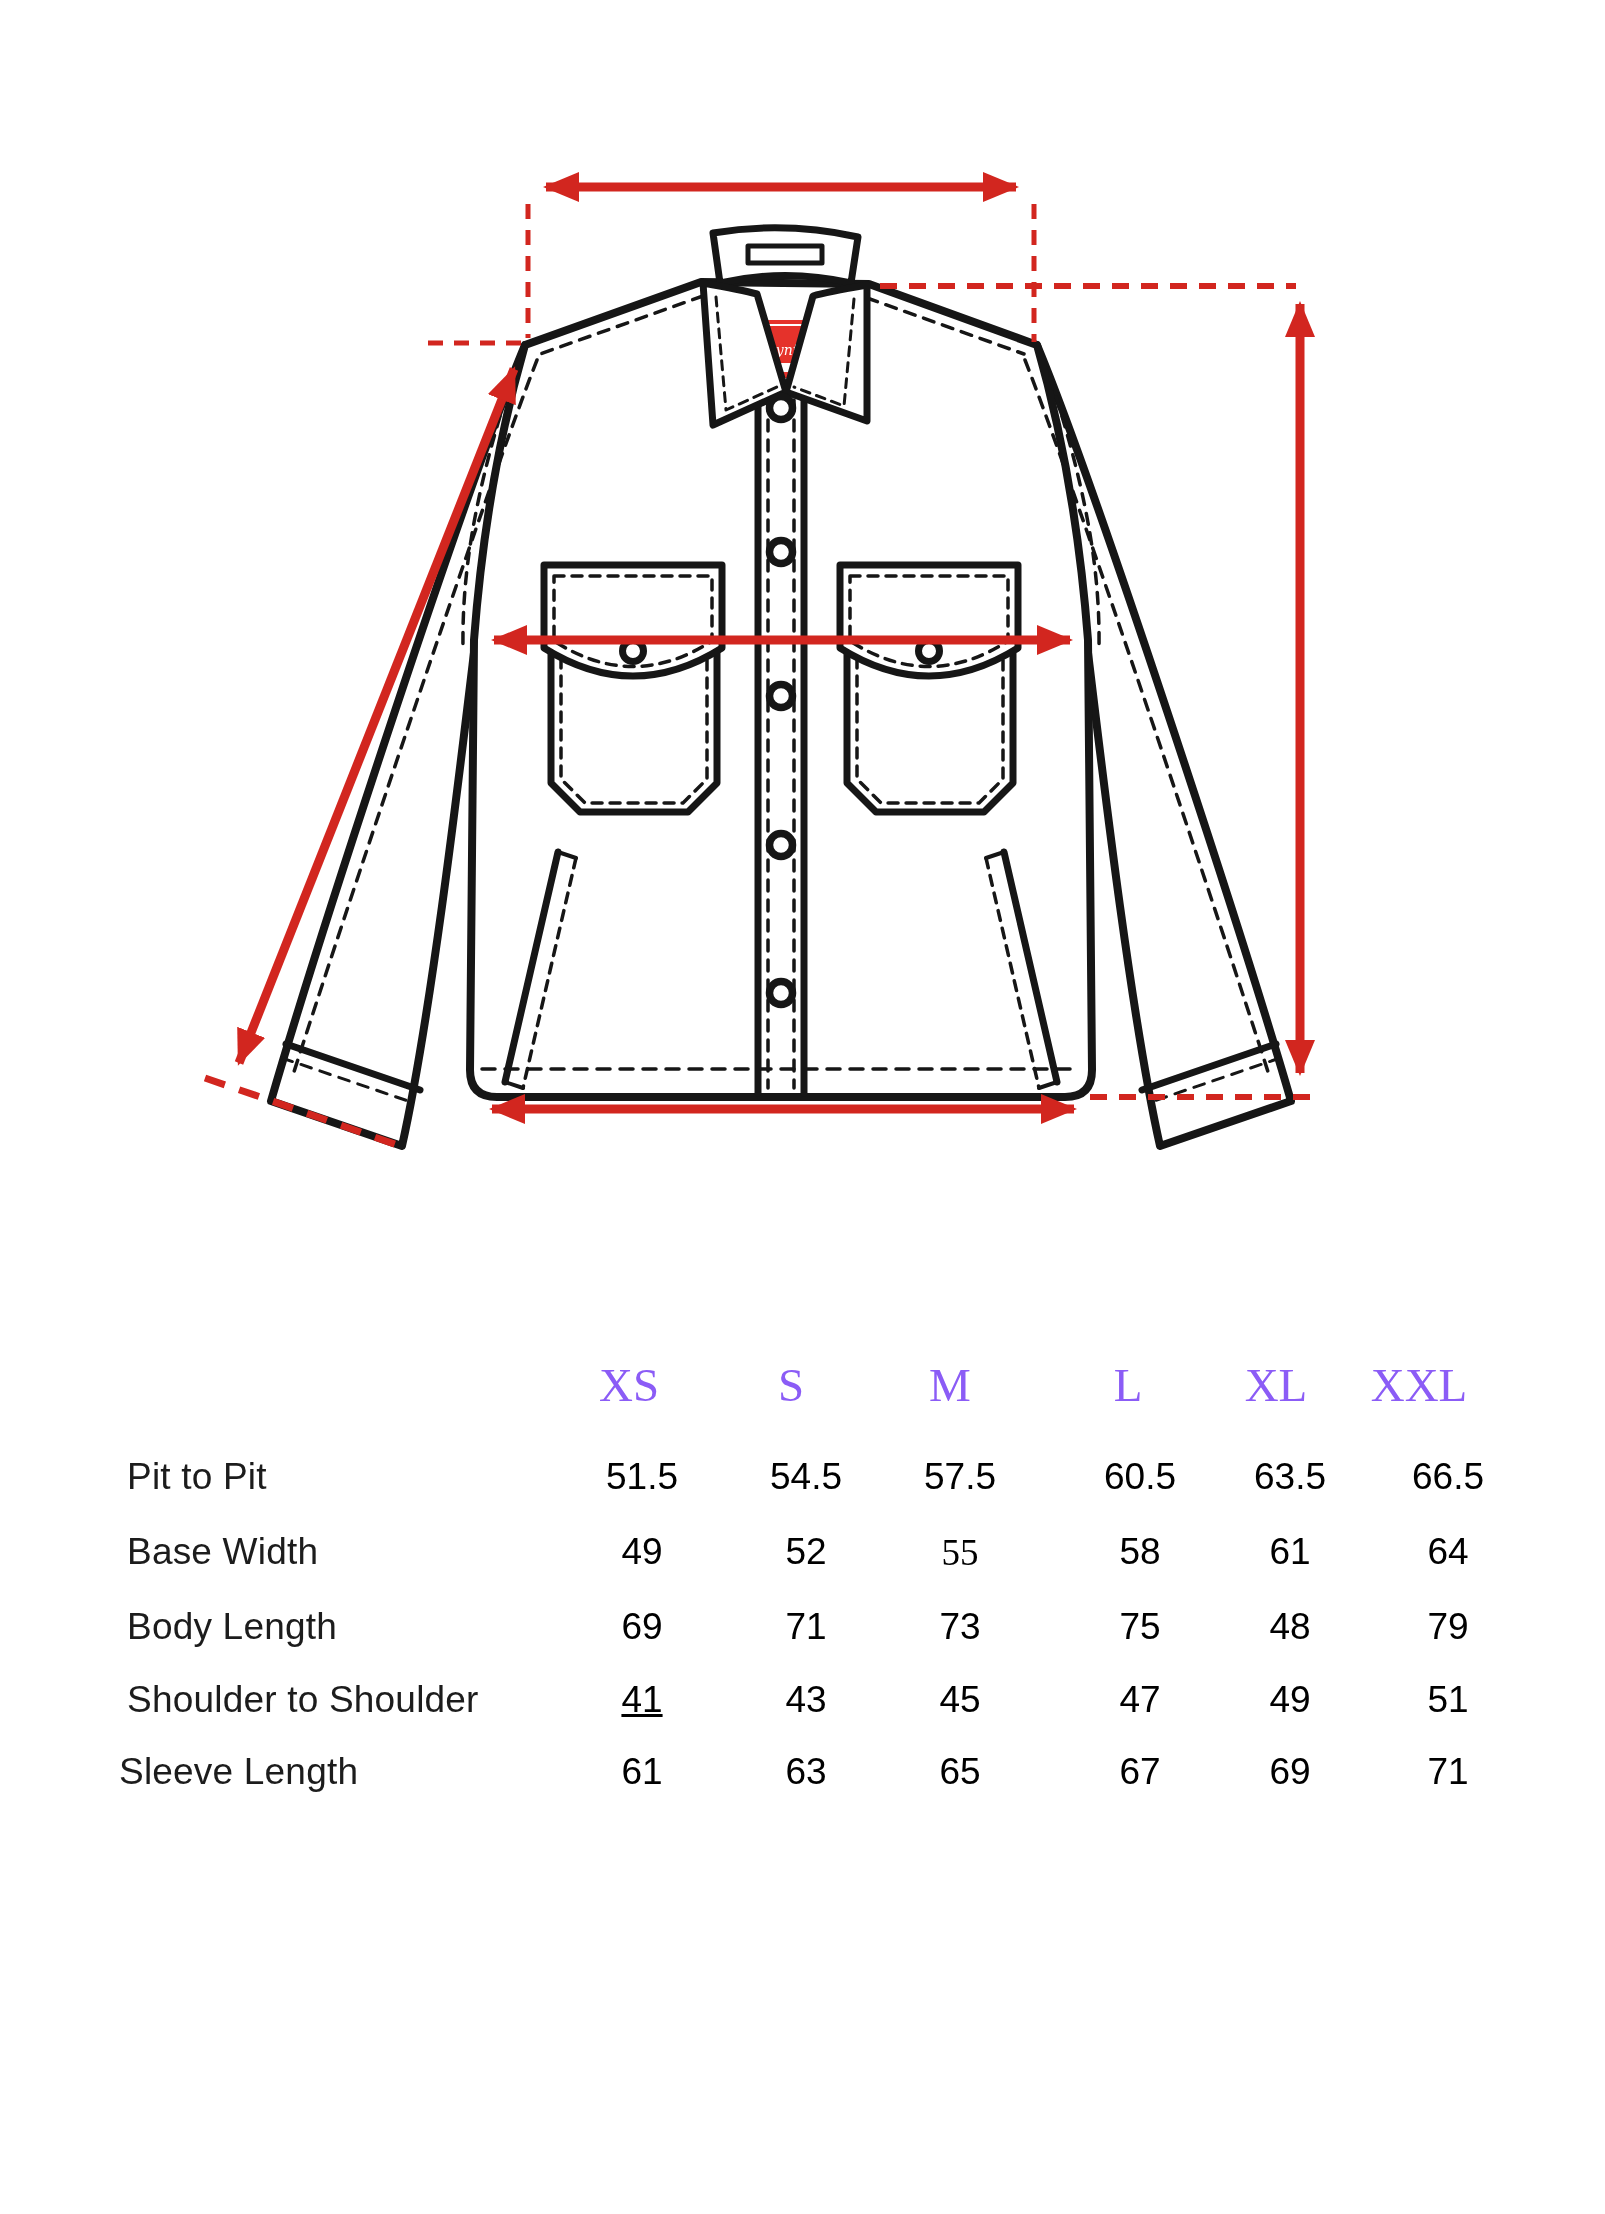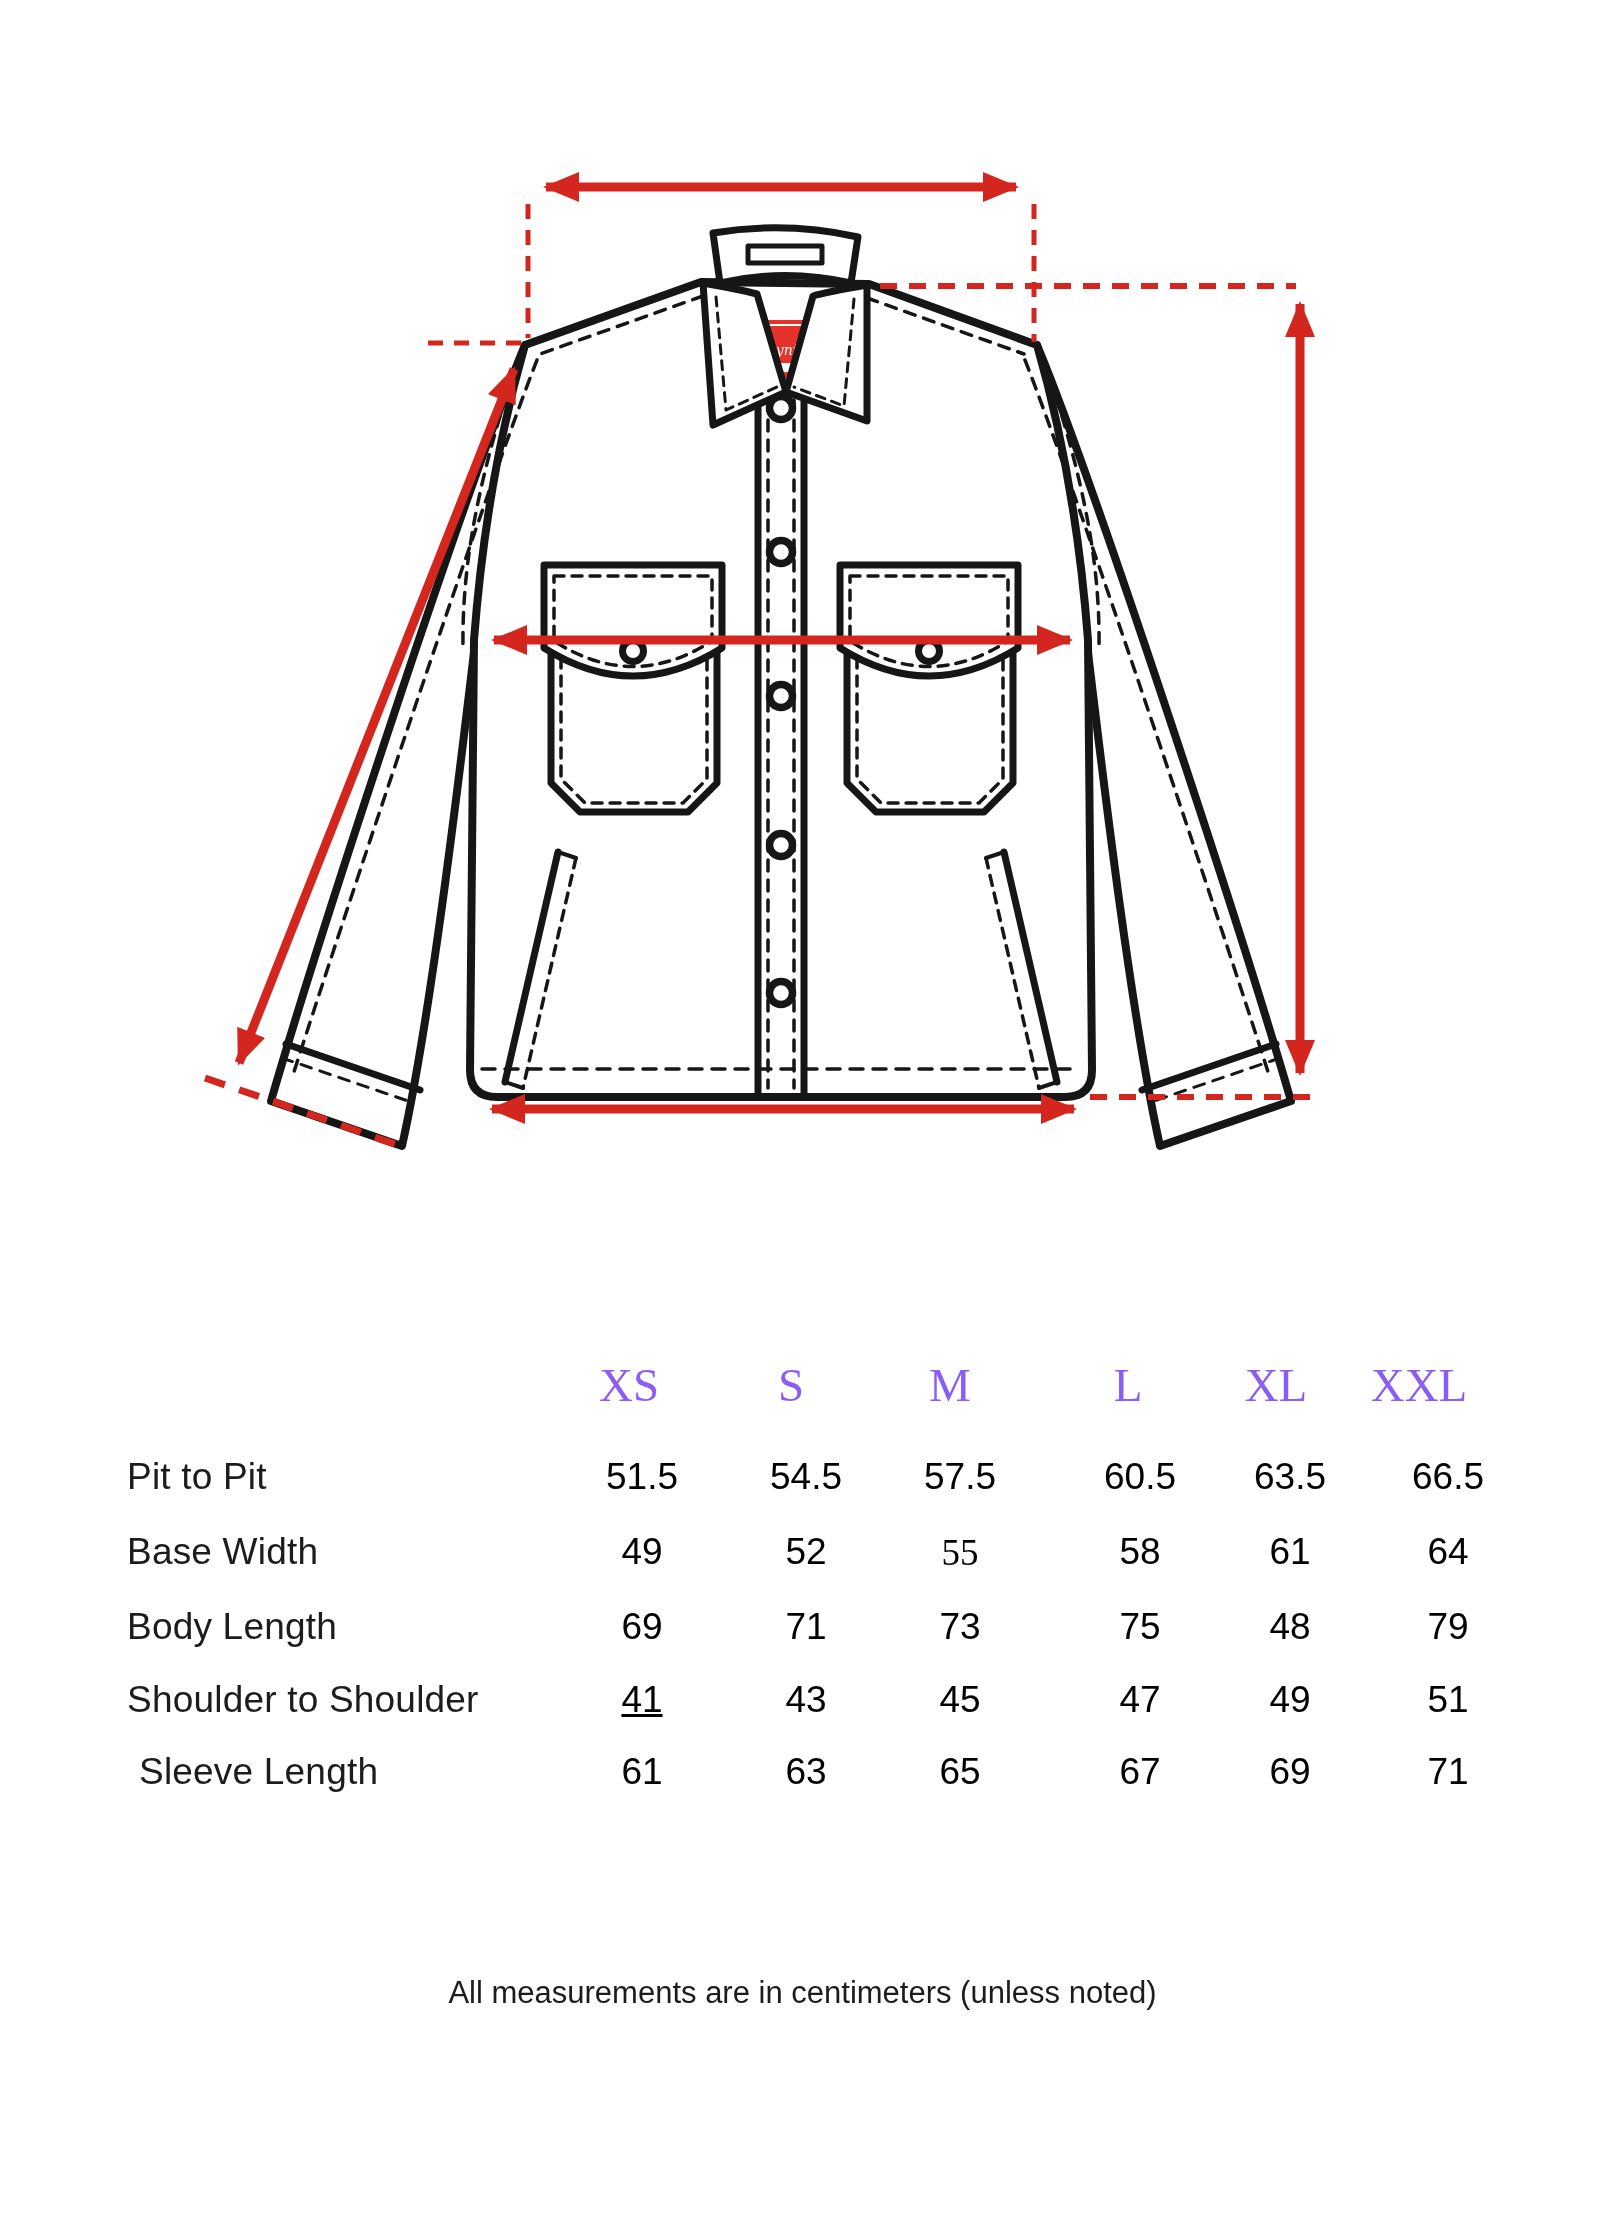--- a/index.html
+++ b/index.html
@@ -153,21 +153,21 @@
     <div class="hdr" style="left:791px;top:1385px;">S</div>
     <div class="hdr" style="left:950px;top:1385px;">M</div>
     <div class="hdr" style="left:1128px;top:1385px;">L</div>
     <div class="hdr" style="left:1276px;top:1385px;">XL</div>
     <div class="hdr" style="left:1419px;top:1385px;">XXL</div>
 
     <div class="rlabel" style="left:127px;top:1477px;">Pit to Pit</div>
     <div class="rlabel" style="left:127px;top:1552px;">Base Width</div>
     <div class="rlabel" style="left:127px;top:1627px;">Body Length</div>
     <div class="rlabel" style="left:127px;top:1700px;">Shoulder to Shoulder</div>
-    <div class="rlabel" style="left:139px;top:1772px;">Sleeve Length</div>
+    <div class="rlabel" style="left:119px;top:1772px;">Sleeve Length</div>
 
     <div class="cell" style="left:642px;top:1477px;">51.5</div>
     <div class="cell" style="left:806px;top:1477px;">54.5</div>
     <div class="cell" style="left:960px;top:1477px;">57.5</div>
     <div class="cell" style="left:1140px;top:1477px;">60.5</div>
     <div class="cell" style="left:1290px;top:1477px;">63.5</div>
     <div class="cell" style="left:1448px;top:1477px;">66.5</div>
 
     <div class="cell" style="left:642px;top:1552px;">49</div>
     <div class="cell" style="left:806px;top:1552px;">52</div>
@@ -191,14 +191,13 @@
     <div class="cell" style="left:1448px;top:1700px;">51</div>
 
     <div class="cell" style="left:642px;top:1772px;">61</div>
     <div class="cell" style="left:806px;top:1772px;">63</div>
     <div class="cell" style="left:960px;top:1772px;">65</div>
     <div class="cell" style="left:1140px;top:1772px;">67</div>
     <div class="cell" style="left:1290px;top:1772px;">69</div>
     <div class="cell" style="left:1448px;top:1772px;">71</div>
   </div>
 
-  <div class="footnote" style="top:1975px;">All measurements are in centimeters (unless noted)</div>
 </div>
 
 </body></html>

